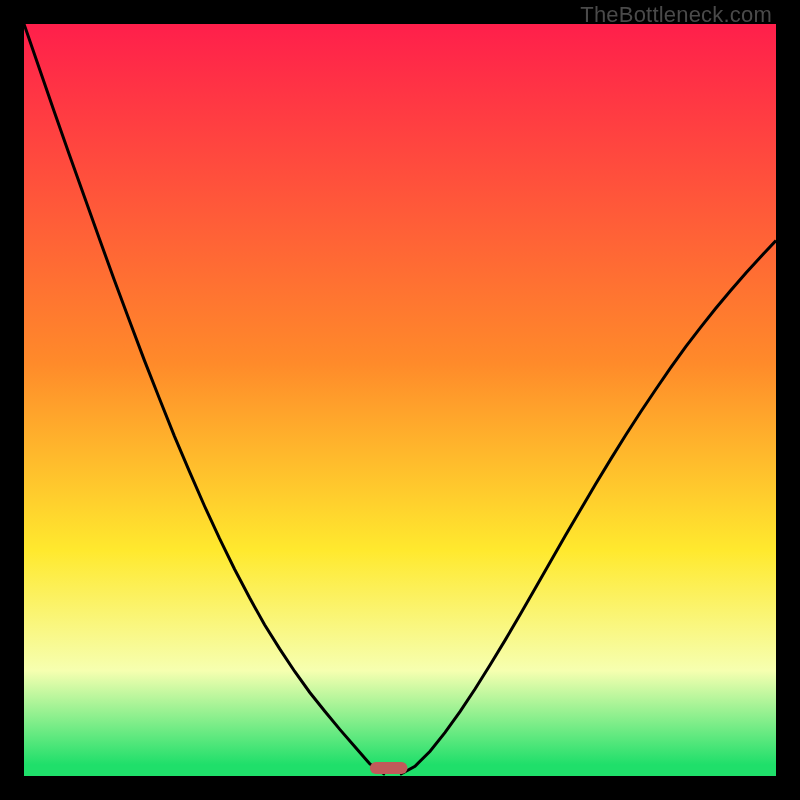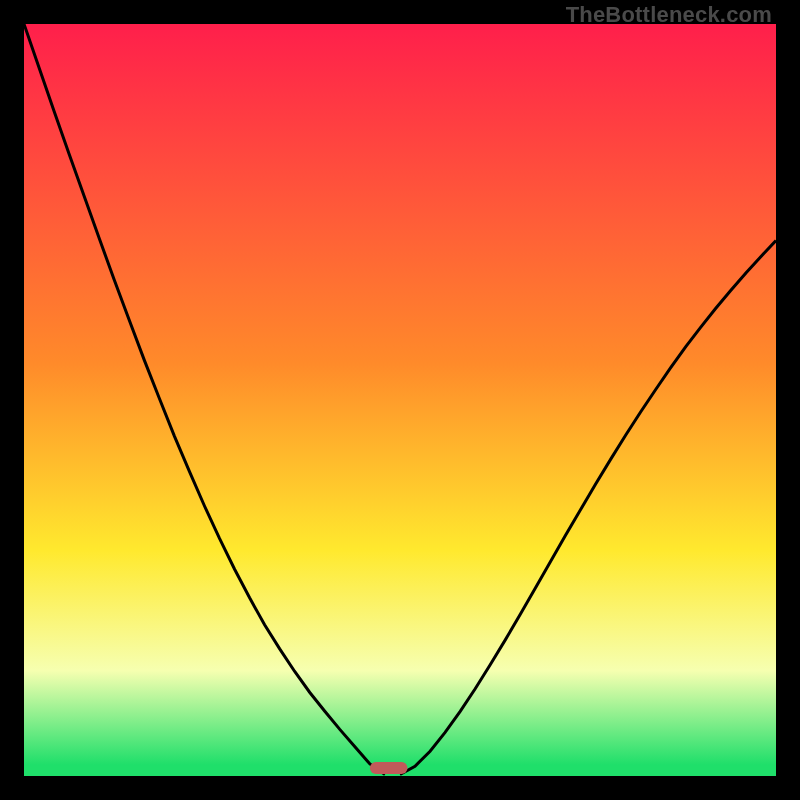--- a/index.html
+++ b/index.html
@@ -25,21 +25,21 @@
     top: 0;
     width: 752px;
     height: 752px;
   }
   .watermark {
     position: absolute;
     top: 2px;
     right: 28px;
     color: #4a4a4a;
     font-size: 22px;
-    font-weight: 700;
+    font-weight: 400;
     letter-spacing: 0.2px;
   }
   svg { display: block; }
 </style>
 </head>
 <body>
 
 <div class="watermark">TheBottleneck.com</div>
 
 <div class="frame">

